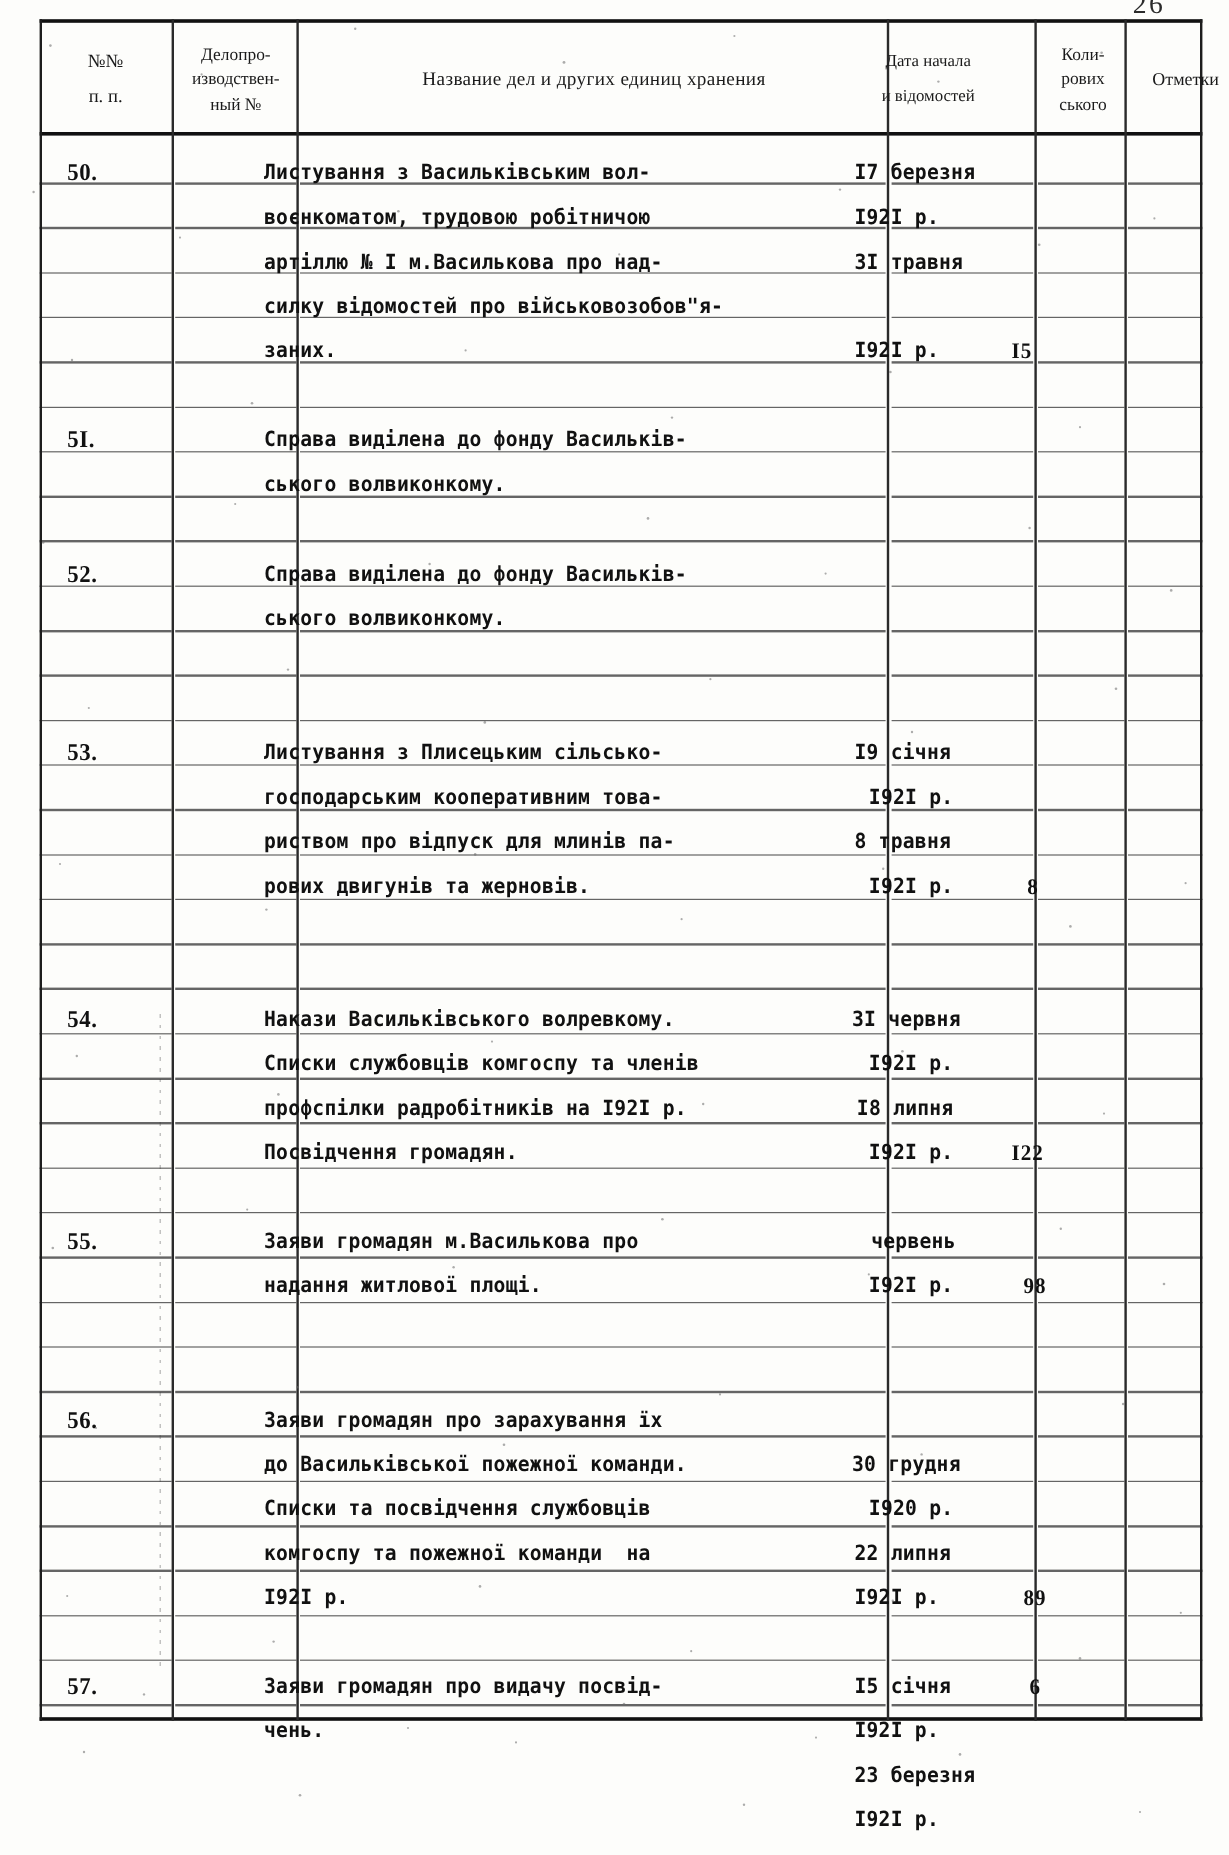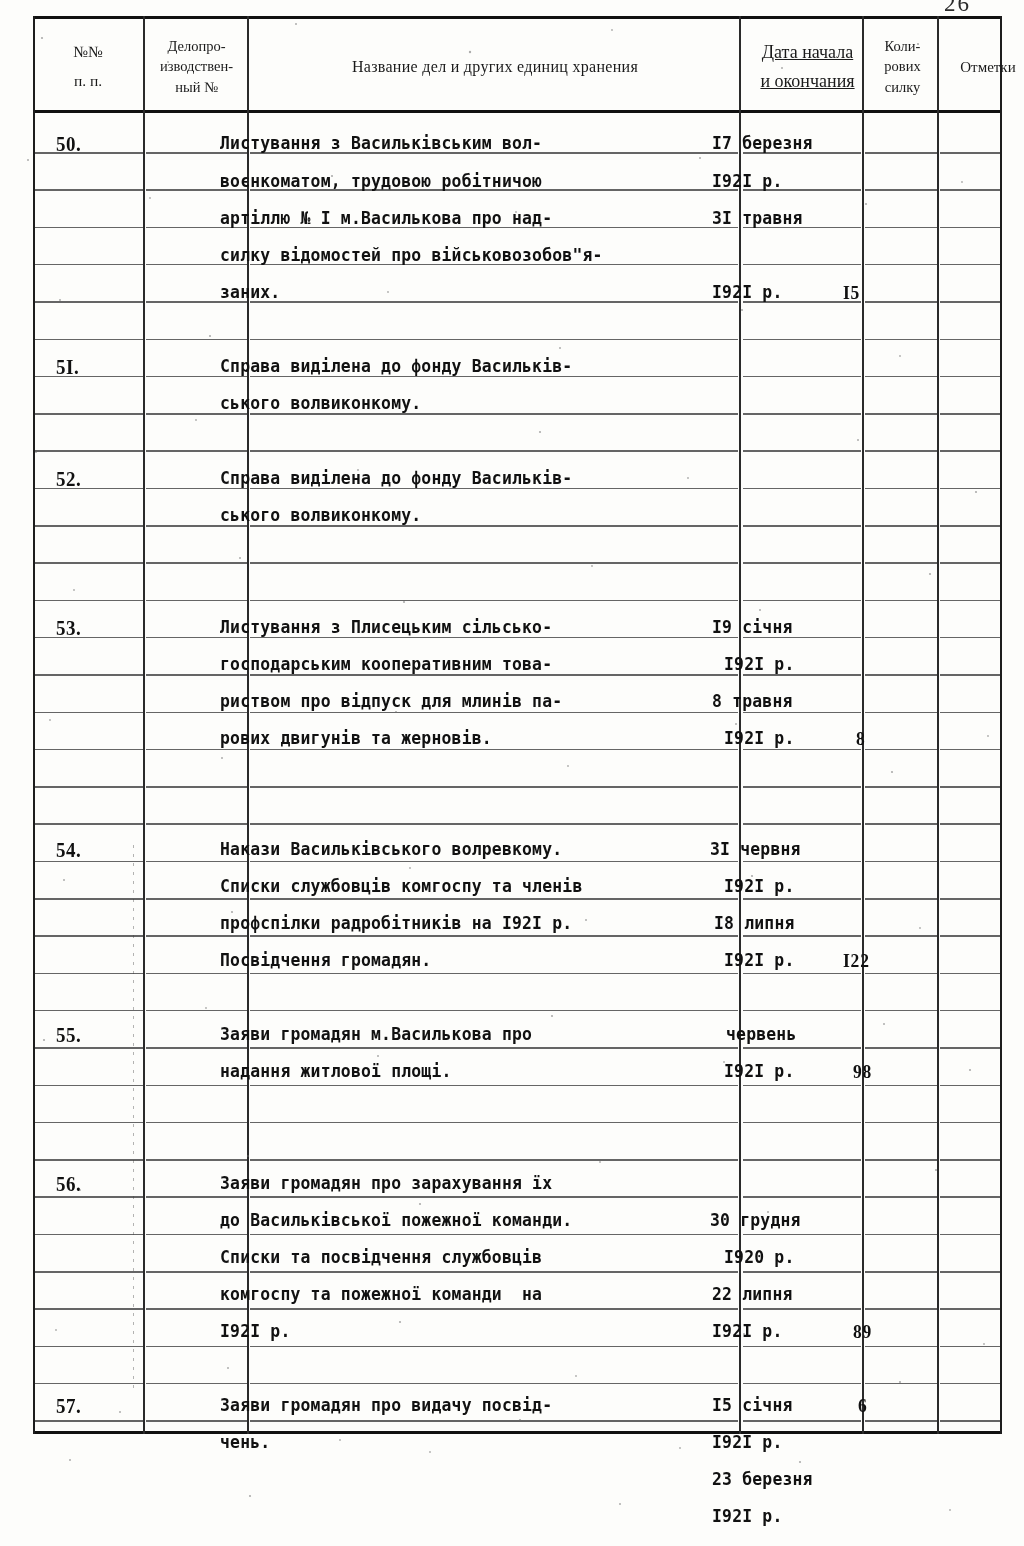--- a/index.html
+++ b/index.html
@@ -80,21 +80,21 @@
     font-family:"Liberation Serif", serif;
     font-size:15.5px;
     color:#1a1a1a;
     line-height:20.5px;
     top:50%;
     transform:translateY(-50%);
   }
   #hc-num{left:0;width:110px;}
   #hc-office{left:112px;width:103px;font-size:14.5px;}
   #hc-title{left:217px;width:490px;font-size:16px;letter-spacing:.3px;}
-  #hc-date{left:714px;width:121px;font-size:18px;text-decoration:underline;}
+  #hc-date{left:680px;width:121px;font-size:14px;}
   #hc-count{left:833px;width:73px;font-size:14.5px;}
   #hc-notes{left:908px;width:94px;font-size:15px;}
   .hcell div{white-space:nowrap;}
   .hcell .sp{display:block;height:9px;}
 
   
   #typed-layer{position:absolute;inset:0;z-index:7;}
   .t{
     position:absolute;
     font-family:"DejaVu Sans Mono", monospace;
@@ -439,26 +439,26 @@
     <div>Название дел и других единиц  хранения</div>
   </div>
   <div class="hcell" id="hc-office">
     <div>Делопро-</div>
     <div>изводствен-</div>
     <div>ный №</div>
   </div>
   <div class="hcell" id="hc-date">
     <div>Дата начала</div>
     <span class="sp"></span>
-    <div>и  окончания</div>
+    <div>и  відомостей</div>
   </div>
   <div class="hcell" id="hc-count">
     <div>Коли-</div>
     <div>рових</div>
-    <div>силку</div>
+    <div>ського</div>
   </div>
   <div class="hcell" id="hc-notes">
     <div>Отметки</div>
   </div>
 </div>
 
 <div id="typed-layer">
     <div class="t num" style="left: 56px; top: 134px;">50.</div>
     <div class="t " style="left: 220px; top: 134px;">Листування з Васильківським вол-</div>
     <div class="t " style="left: 220px; top: 172px;">воєнкоматом, трудовою робітничою</div>

